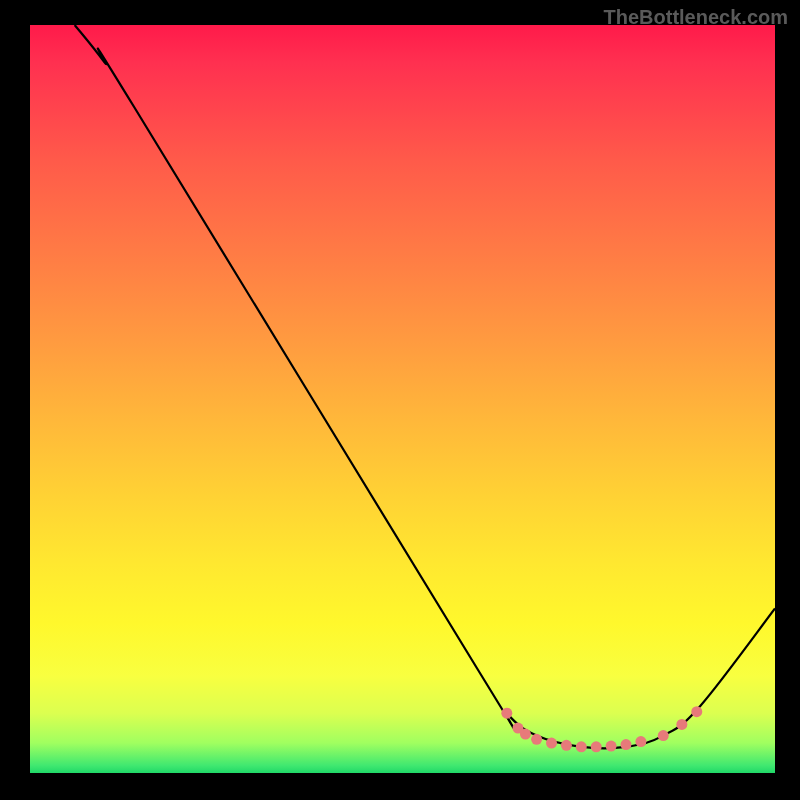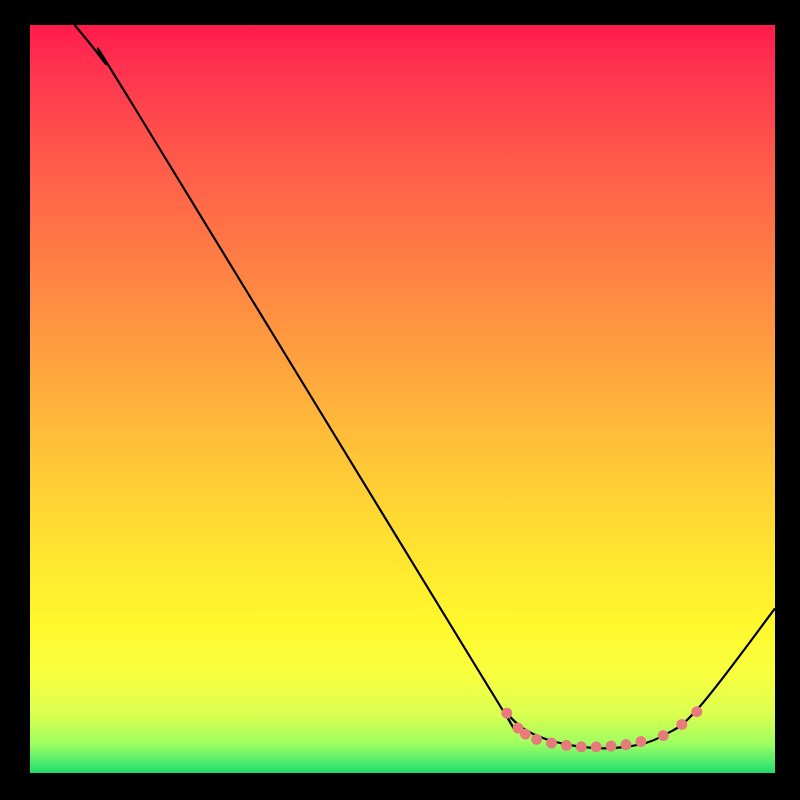--- a/index.html
+++ b/index.html
@@ -57,20 +57,21 @@
     width: 745px;
     height: 748px;
     z-index: 5;
   }
 </style>
 </head>
 <body>
 
 <div class="chart-container">
 
+  <div class="watermark">TheBottleneck.com</div>
 
   <div class="plot-area"></div>
 
   <svg class="curve" viewBox="0 0 745 748" preserveAspectRatio="none">
     <path id="curve-path" fill="none" stroke="#000" stroke-width="2.2" d="M 44.699999999999996 0 C 50.06399999999999 6.731999999999996, 63.772 22.589599999999983, 74.5 37.39999999999998 C 85.22800000000001 52.21039999999997, 37.250000000000014 -26.77840000000002, 104.30000000000001 82.27999999999997 C 171.35000000000002 191.33839999999998, 379.95 534.2216, 447 643.28 C 514.05 752.3384, 466.072 676.0423999999999, 476.8 688.16 C 487.528 700.2776, 493.19000000000005 704.5412, 506.6 710.6 C 520.01 716.6588, 535.208 719.8004000000001, 551.3 721.82 C 567.3919999999999 723.8396, 581.249 723.8396, 596 721.82 C 610.751 719.8004000000001, 619.84 718.0052000000001, 633.25 710.6 C 646.66 703.1948, 650.385 703.5688, 670.5 680.6800000000001 C 690.615 657.7912000000001, 731.59 600.9432, 745 583.44"></path>
     <g id="dots-group">
         <circle cx="476.8" cy="688.16" r="5.5" fill="#e77a7a"></circle>
         <circle cx="487.975" cy="703.12" r="5.5" fill="#e77a7a"></circle>
         <circle cx="495.425" cy="709.104" r="5.5" fill="#e77a7a"></circle>
         <circle cx="506.6" cy="714.34" r="5.5" fill="#e77a7a"></circle>

